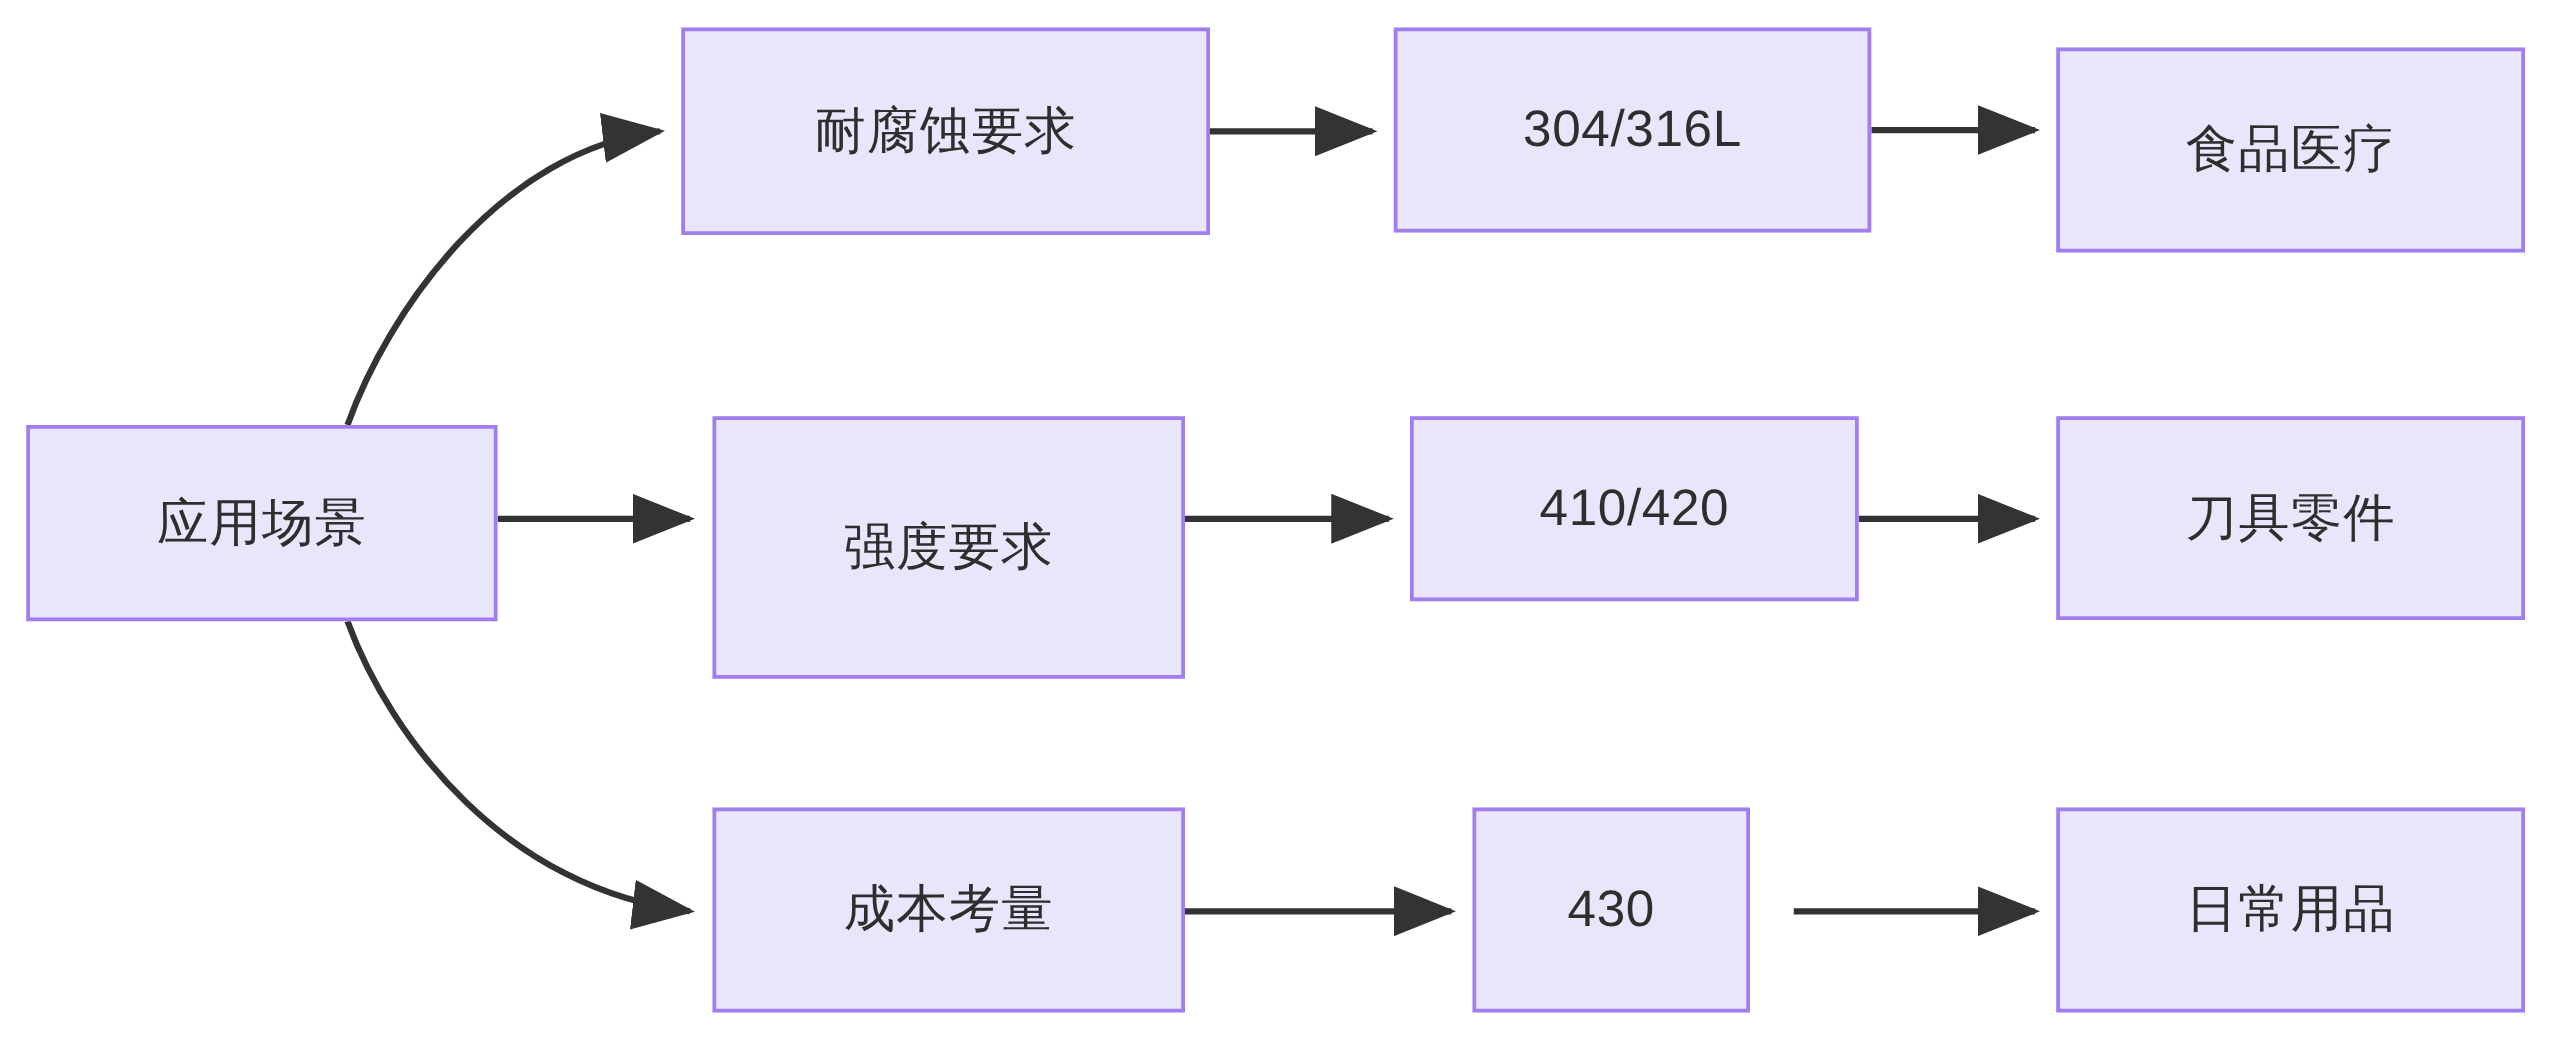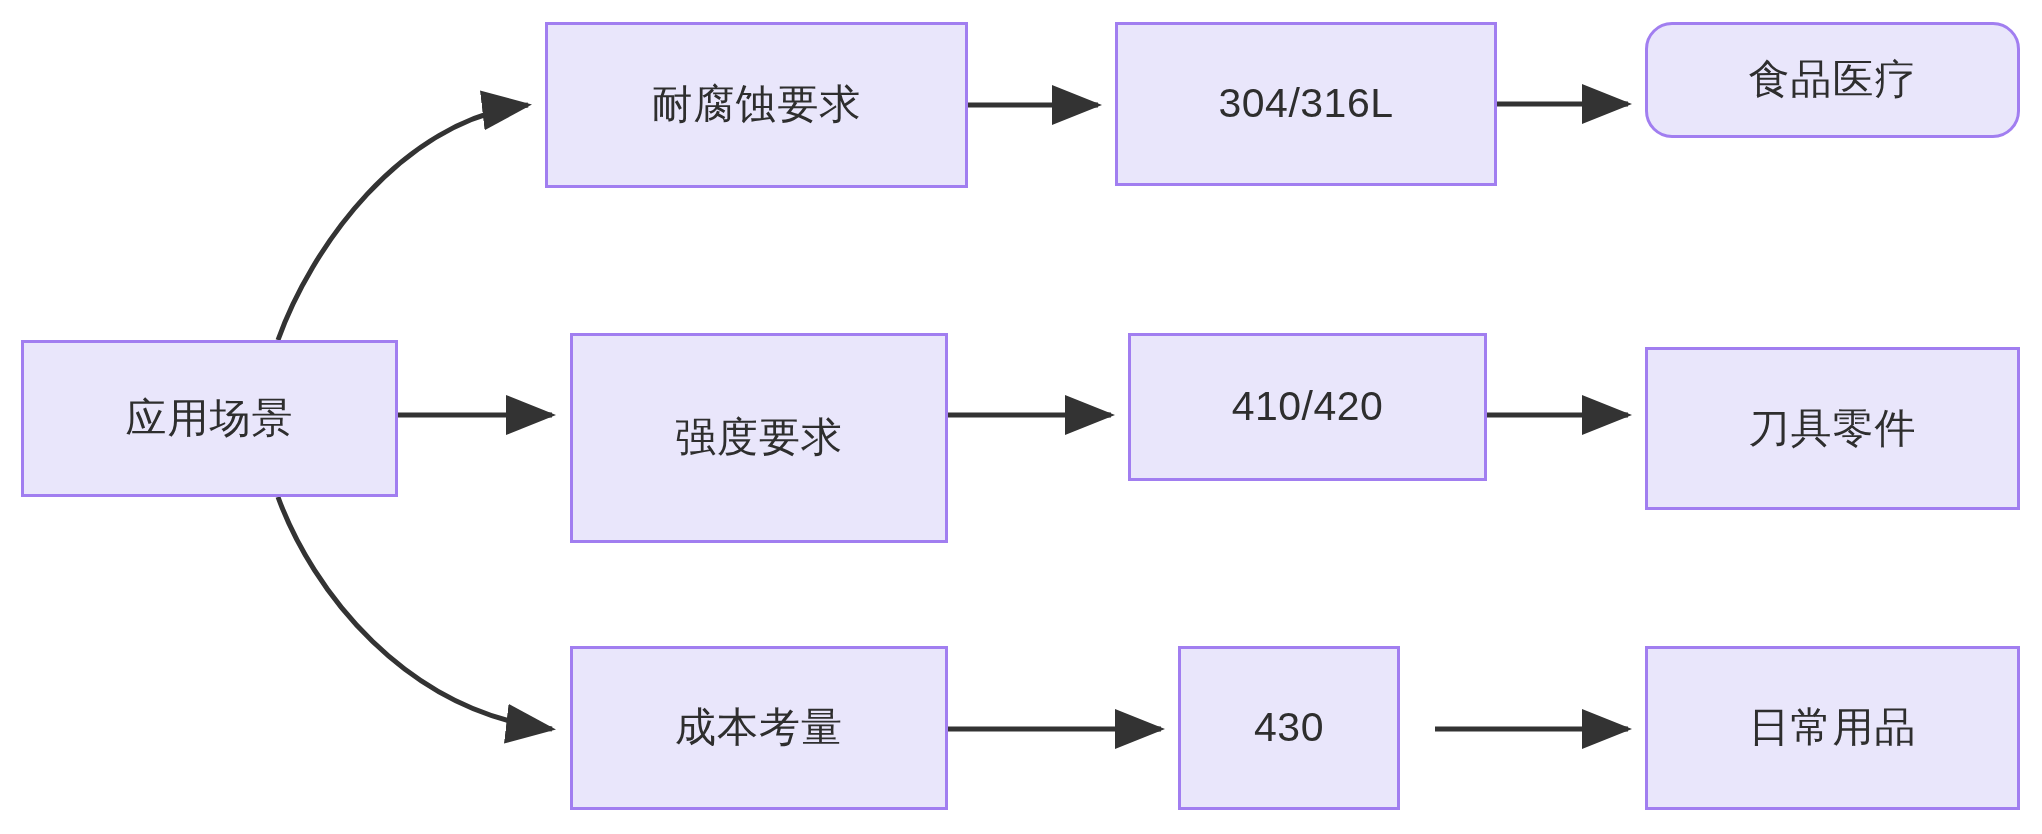--- a/index.html
+++ b/index.html
@@ -74,27 +74,27 @@
 
     <path d="M 1435 729 L 1628 729" fill="none" stroke="#333333" stroke-width="5" marker-end="url(#arrowhead)"></path>
   </svg>
 
   <div class="node" id="node-r1c1" style="left:545px; top:22px; width:423px; height:166px;">耐腐蚀要求</div>
 
   <div class="node" id="node-root" style="left:21px; top:340px; width:377px; height:157px;">应用场景</div>
 
   <div class="node latin" id="node-r1c2" style="left:1115px; top:22px; width:382px; height:164px;">304/316L</div>
 
-  <div class="node" id="node-r1c3" style="left:1645px; top:22px; width:375px; height:116px;border-radius:27px;">食品医疗</div>
+  <div class="node" id="node-r1c3" style="left:1645px; top:38px; width:375px; height:164px;">食品医疗</div>
 
   <div class="node" id="node-r2c1" style="left:570px; top:333px; width:378px; height:210px;">强度要求</div>
 
   <div class="node latin" id="node-r2c2" style="left:1128px; top:333px; width:359px; height:148px;">410/420</div>
 
-  <div class="node" id="node-r2c3" style="left:1645px; top:347px; width:375px; height:163px;">刀具零件</div>
+  <div class="node" id="node-r2c3" style="left:1645px; top:333px; width:375px; height:163px;">刀具零件</div>
 
   <div class="node" id="node-r3c1" style="left:570px; top:646px; width:378px; height:164px;">成本考量</div>
 
   <div class="node latin" id="node-r3c2" style="left:1178px; top:646px; width:222px; height:164px;">430</div>
 
   <div class="node" id="node-r3c3" style="left:1645px; top:646px; width:375px; height:164px;">日常用品</div>
 
 </div>
 
 </body></html>

